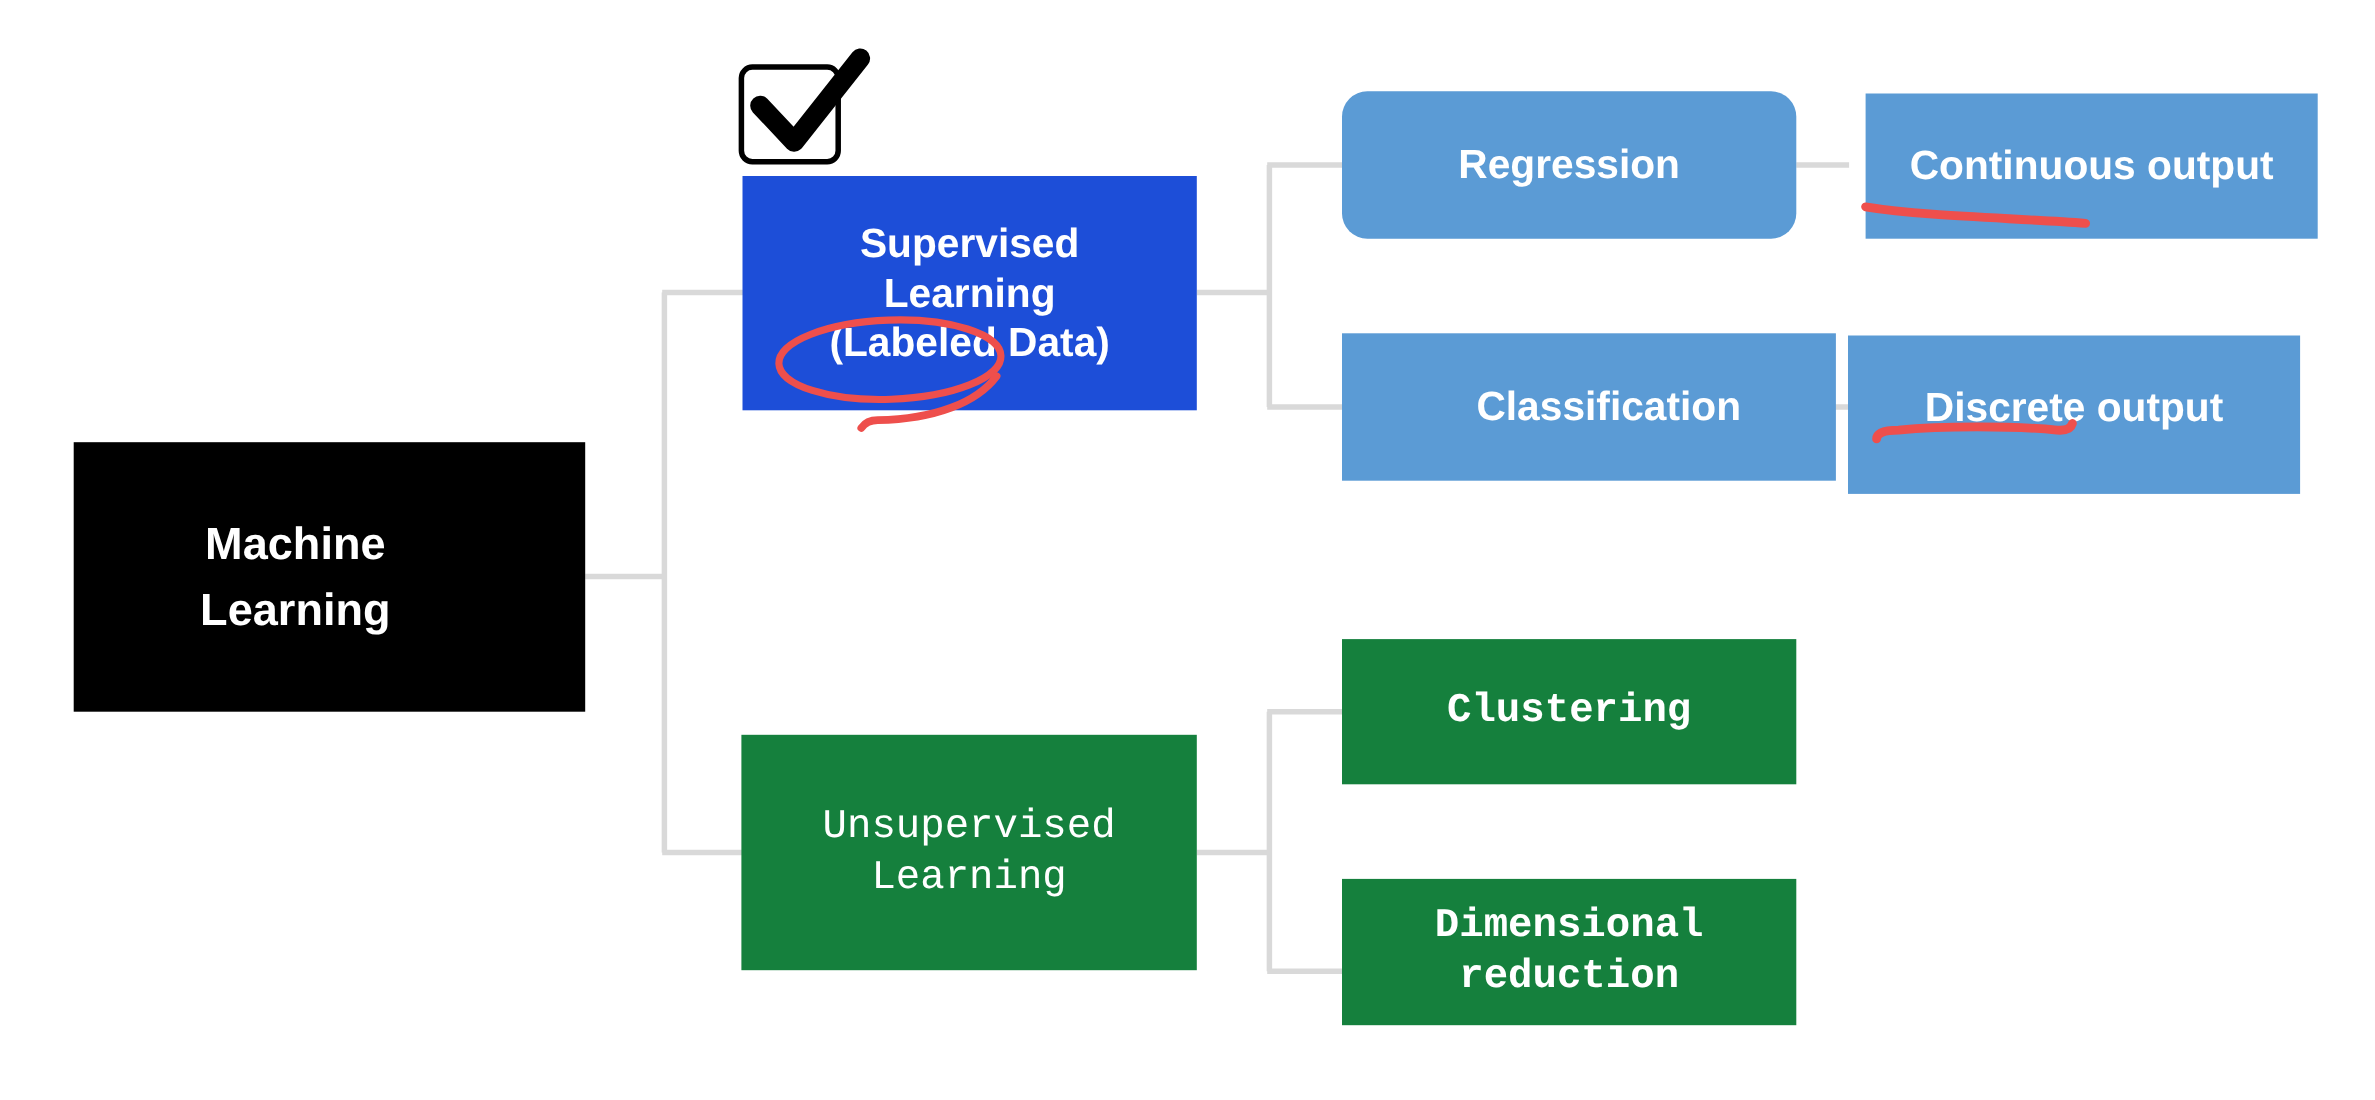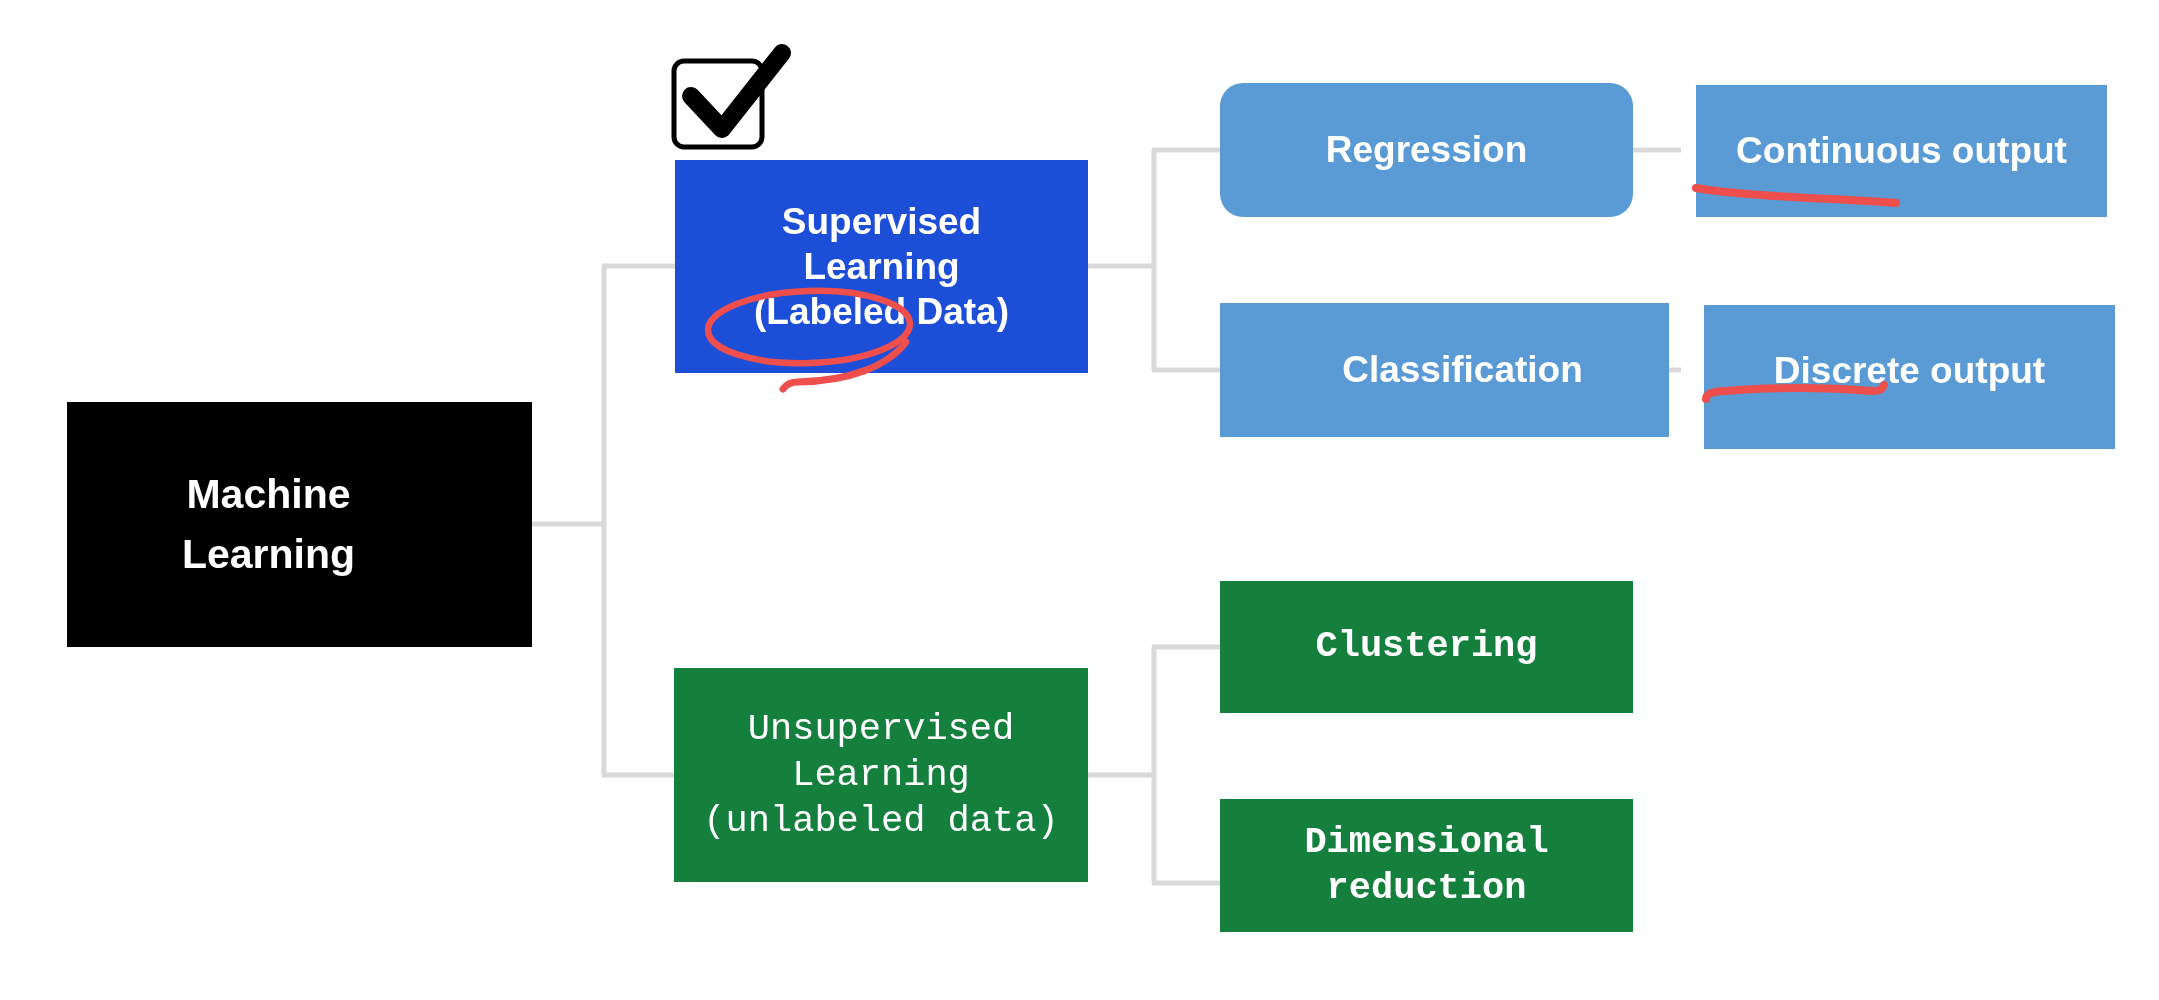--- a/index.html
+++ b/index.html
@@ -13,21 +13,21 @@
     color:#ffffff;text-align:center;z-index:1;
   }
   .node span{display:block;}
   .bold-lg{font-weight:bold;font-size:37px;line-height:1.22;}
   .node-ml{background:#000000;font-weight:bold;font-size:41px;line-height:1.45;}
   .node-ml .shift{transform:translateX(-31px);}
   .node-navy{background:#1d4ed8;}
   .node-blue{background:#5B9BD5;}
   .node-gray{background:#15803d;font-family:Liberation Mono, monospace;}
   .light{font-weight:300;font-size:37px;line-height:1.25;}
-  .pad-b{padding-bottom:12px;margin-left:24px;}
+  .pad-b{padding-bottom:12px;}
 </style>
 </head>
 <body>
 
 <div class="canvas">
 
   <svg class="layer" width="2159" height="1000">
     <g stroke="#D9D9D9" stroke-width="5" fill="none">
       <path d="M 532 524 H 606"></path>
       <path d="M 604 266 V 775"></path>
@@ -53,21 +53,20 @@
 
   <div class="node node-navy bold-lg" style="left:675px;top:160px;width:413px;height:213px;">
     <span>Supervised</span>
     <span>Learning</span>
     <span>(Labeled Data)</span>
   </div>
 
   <div class="node node-gray light" style="left:674px;top:668px;width:414px;height:214px;">
     <span>Unsupervised</span>
     <span>Learning</span>
-    <span>(unlabeled data)</span>
   </div>
 
   <div class="node node-blue bold-lg" style="left:1220px;top:83px;width:413px;height:134px;border-radius:23px;">
     <span>Regression</span>
   </div>
 
   <div class="node node-blue bold-lg" style="left:1680px;top:85px;width:411px;height:132px;margin-left:16px;">
     <span>Continuous output</span>
   </div>
 

